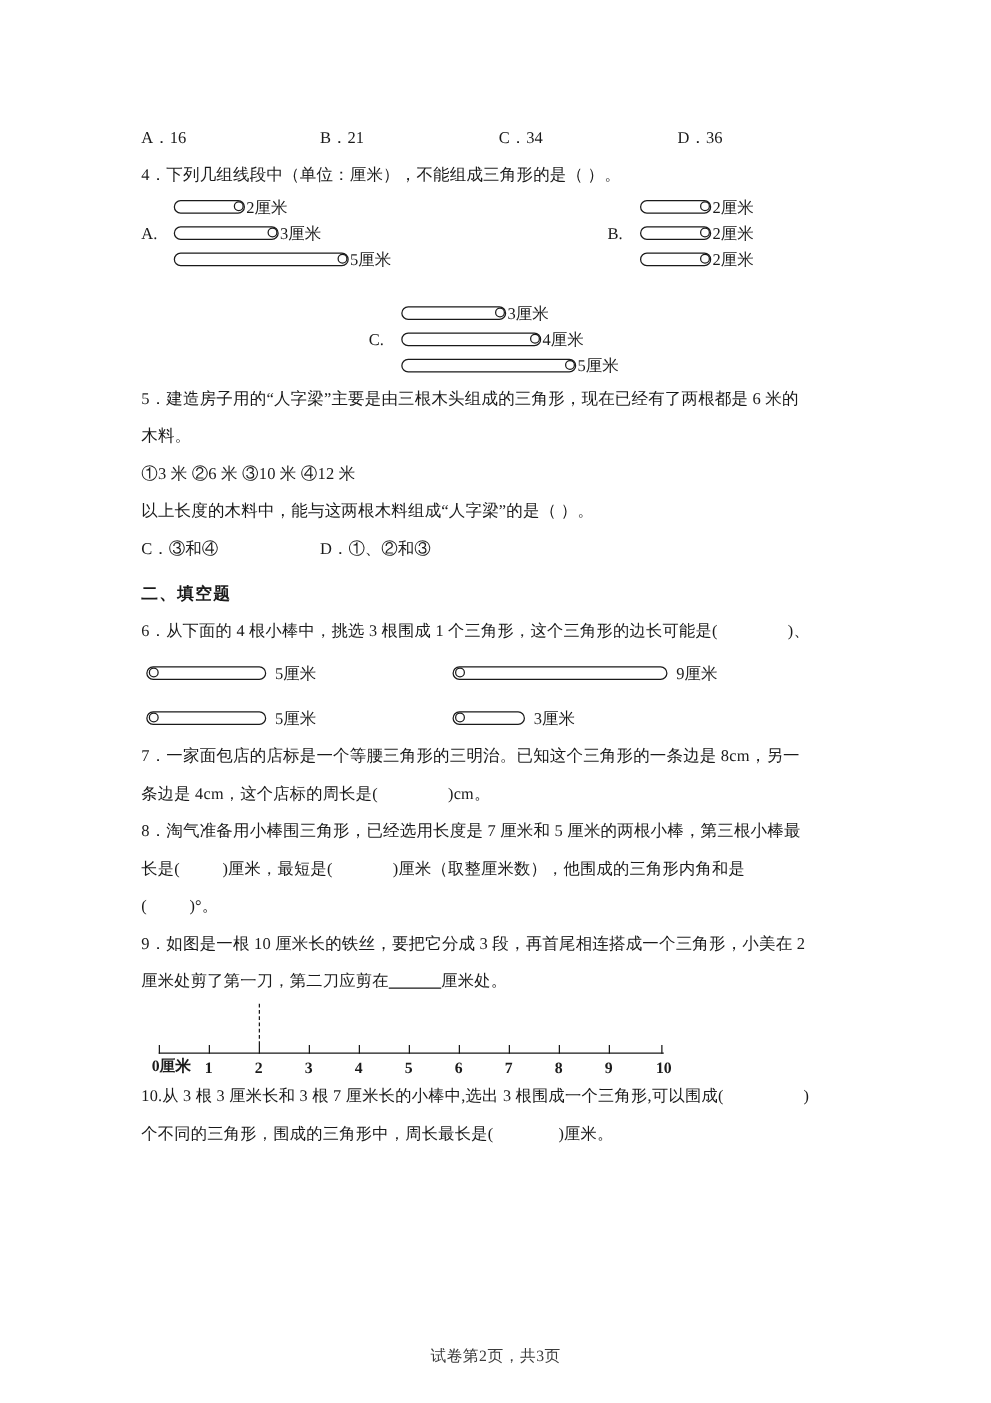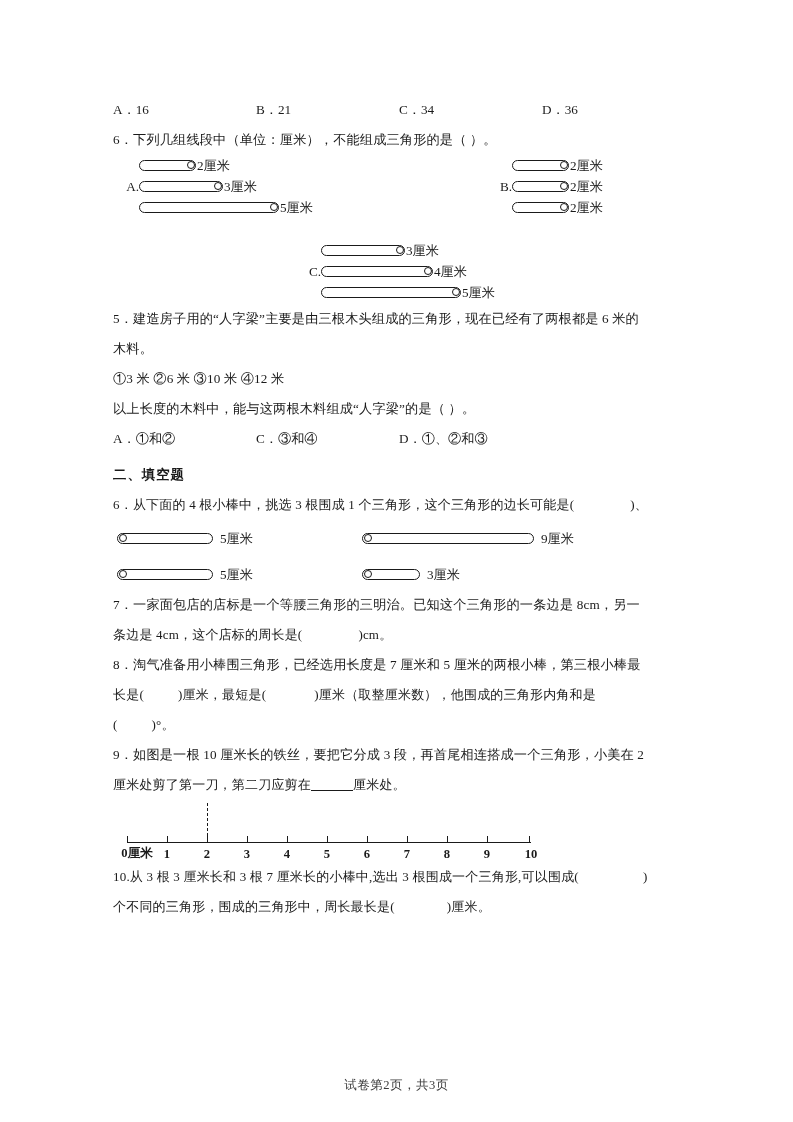--- a/index.html
+++ b/index.html
@@ -95,21 +95,20 @@
   .opt-letter {
     font-size: 13.2px;
     width: 26px;
     flex: 0 0 26px;
   }
 
   
   .q4-block {
     position: relative;
     height: 85px;
-    text-align: right;
   }
   .q4-col {
     position: absolute;
     top: 0;
   }
   .q4-left  { left: 0px; }
   .q4-right { left: 373px; }
   .q4-c     { left: 182px; }
   .q4-row {
     display: flex;
@@ -193,21 +192,21 @@
 <div class="page">
   <div class="content">
 
     <div class="choice-row">
       <span class="opt w1">A．16</span>
       <span class="opt w2">B．21</span>
       <span class="opt w3">C．34</span>
       <span class="opt">D．36</span>
     </div>
 
-    <div class="qtext">6．下列几组线段中（单位：厘米），不能组成三角形的是（    ）。</div>
+    <div class="qtext">4．下列几组线段中（单位：厘米），不能组成三角形的是（    ）。</div>
 
     <div class="q4-block">
 
       <div class="q4-col q4-left">
         <div class="q4-row">
           <span class="opt-letter"></span>
           <span class="stick cap-right" style="width:57px"></span>
           <span class="stick-label">2厘米</span>
         </div>
         <div class="q4-row">
@@ -259,21 +258,20 @@
           <span class="stick-label">5厘米</span>
         </div>
       </div>
     </div>
 
     <div class="qtext">5．建造房子用的“人字梁”主要是由三根木头组成的三角形，现在已经有了两根都是 6 米的</div>
     <div class="qtext">木料。</div>
     <div class="qtext">①3 米      ②6 米      ③10 米      ④12 米</div>
     <div class="qtext">以上长度的木料中，能与这两根木料组成“人字梁”的是（    ）。</div>
     <div class="choice-row">
-      <span class="opt w1">A．①和②</span>
       <span class="opt w3">C．③和④</span>
       <span class="opt">D．①、②和③</span>
     </div>
 
     <div class="section-head">二、填空题</div>
 
     <div class="line">
       <span>6．从下面的 4 根小棒中，挑选 3 根围成 1 个三角形，这个三角形的边长可能是(</span><span style="display:inline-block;width:56px"></span><span>)、</span>
     </div>
 

